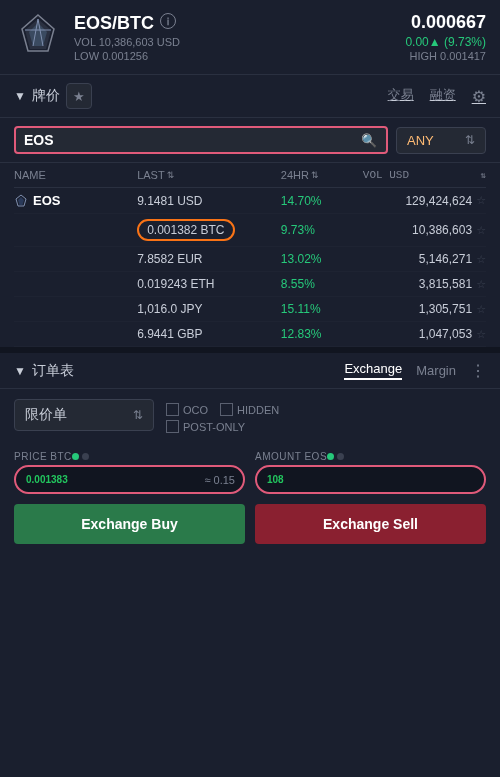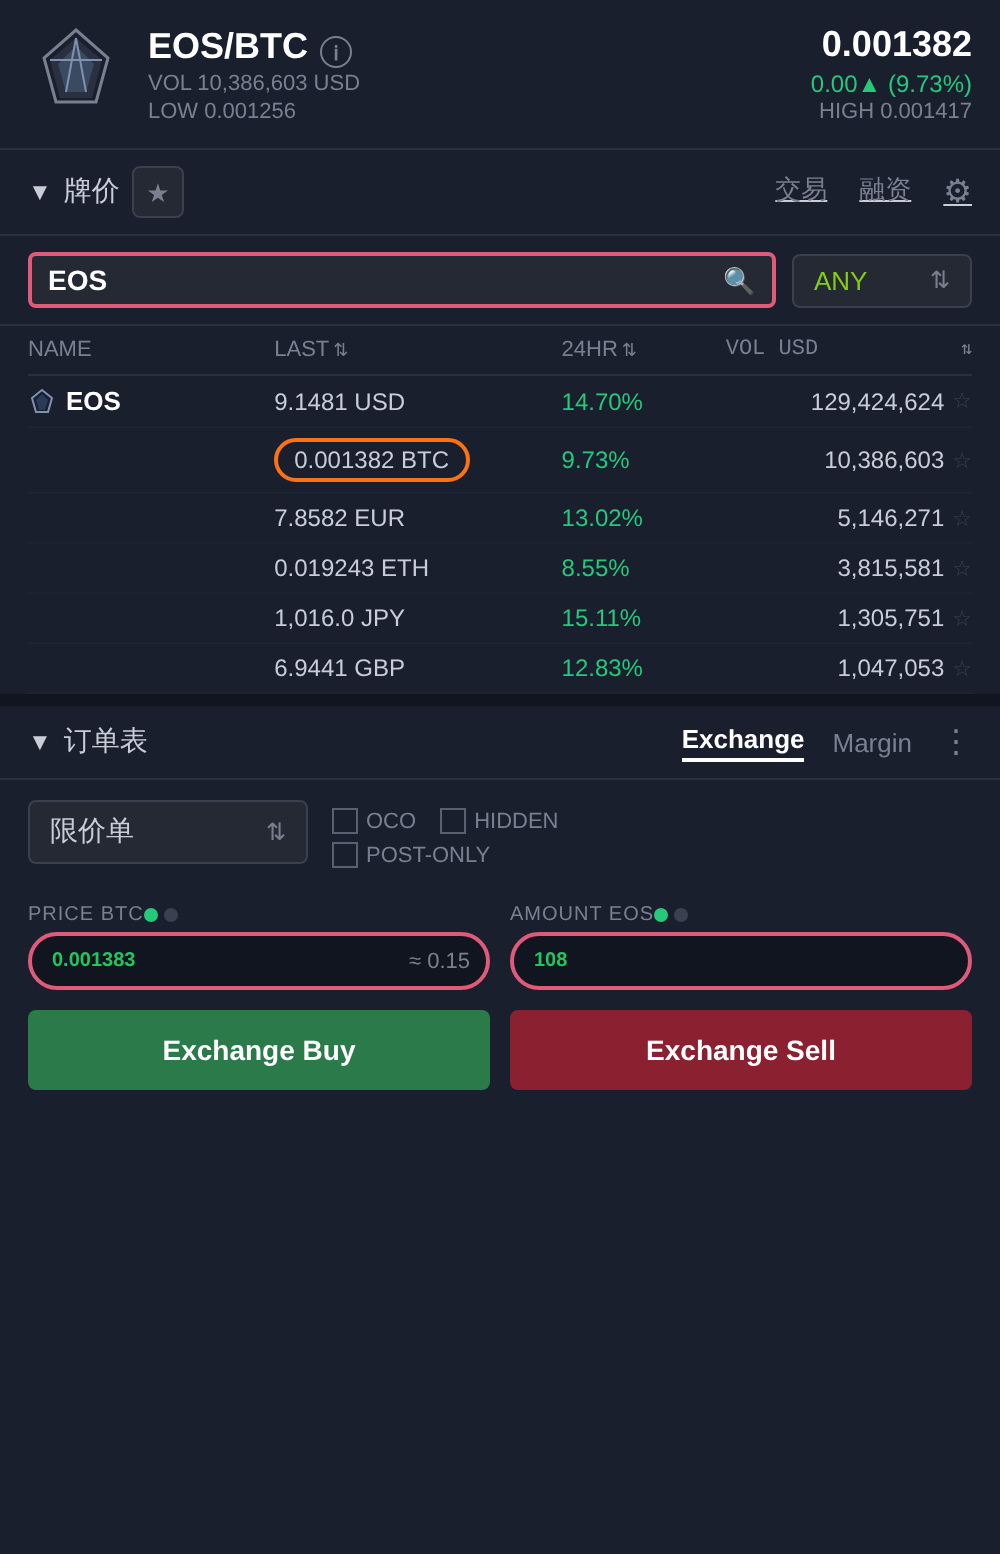--- a/index.html
+++ b/index.html
@@ -28,21 +28,21 @@
       flex-shrink: 0;
     }
     .header-center {
       flex: 1;
     }
     .header-pair {
       font-size: 18px;
       font-weight: bold;
       color: #fff;
       display: flex;
-      align-items: flex-end;
+      align-items: flex-start;
       gap: 6px;
     }
     .info-icon {
       width: 16px;
       height: 16px;
       border-radius: 50%;
       border: 1.5px solid #7a8090;
       display: inline-flex;
       align-items: center;
       justify-content: center;
@@ -166,21 +166,21 @@
       background: #242934;
       border: 1px solid #3a4050;
       border-radius: 4px;
       padding: 5px 10px;
       gap: 6px;
       cursor: pointer;
       min-width: 90px;
       justify-content: space-between;
     }
     .any-select-text {
-      color: #84cc16;
+      color: #fdba74;
       font-size: 13px;
     }
 
     
     .table-container {
       padding: 0 14px;
       background: #1a1f2e;
     }
     .table-header {
       display: grid;
@@ -273,21 +273,20 @@
     }
     .orders-tab {
       font-size: 13px;
       color: #7a8090;
       cursor: pointer;
     }
     .orders-tab.active {
       color: #fff;
       border-bottom: 2px solid #fff;
       padding-bottom: 2px;
-      font-weight: bold;
     }
     .orders-more {
       color: #7a8090;
       font-size: 16px;
       cursor: pointer;
     }
 
     
     .order-form {
       padding: 10px 14px;
@@ -445,21 +444,21 @@
       <span>10,386,603</span>
       <span>USD</span>
     </div>
     <div class="header-vol">
       <span>LOW</span>
       <span>0.001256</span>
     </div>
   </div>
 
   <div class="header-right">
-    <div class="header-price">0.001382</div>
+    <div class="header-price">0.000667</div>
     <div class="header-change">
       <span>0.00▲</span>
       <span>(9.73%)</span>
     </div>
     <div class="header-high">
       <span>HIGH</span>
       <span>0.001417</span>
     </div>
   </div>
 </div>

